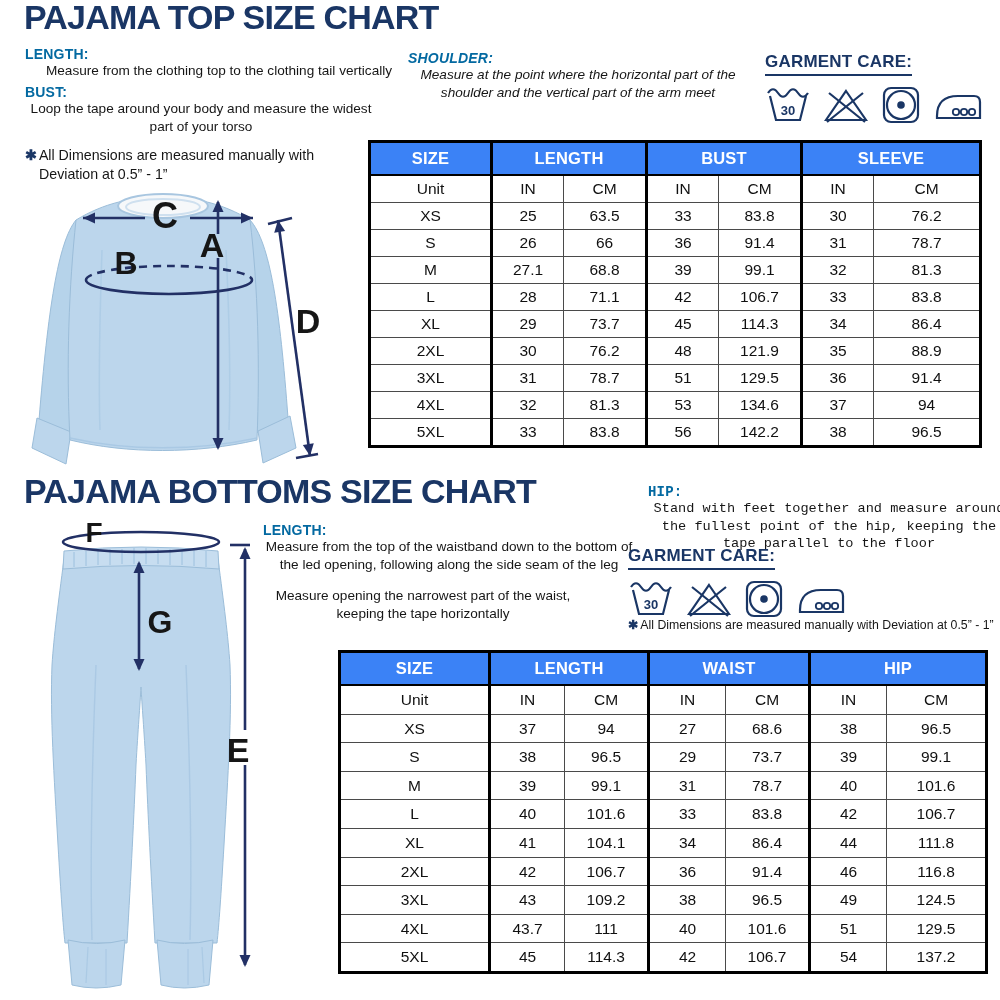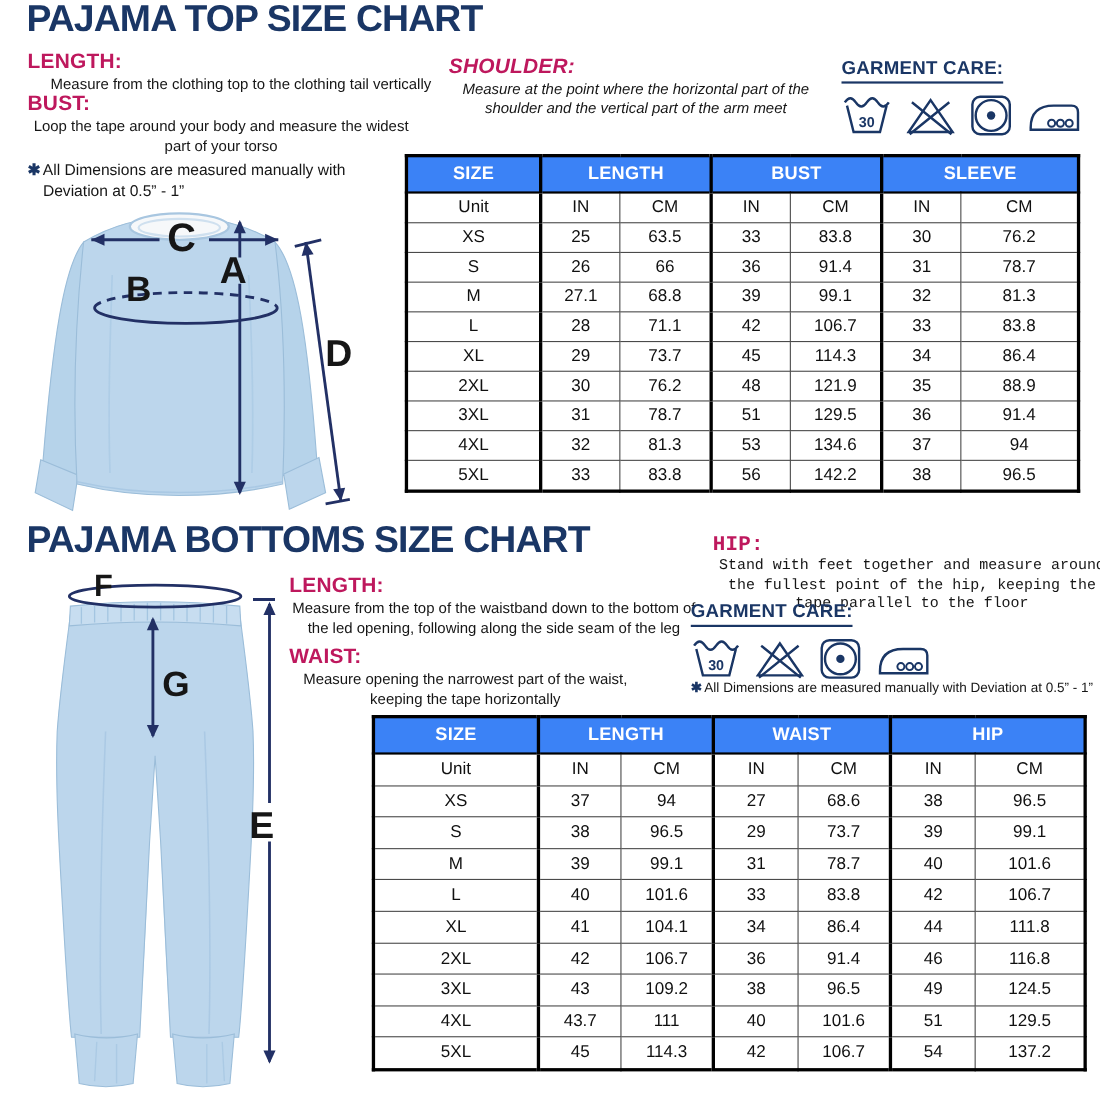--- a/index.html
+++ b/index.html
@@ -1,20 +1,20 @@
 <!DOCTYPE html>
 <html><head>
 <meta charset="utf-8">
 <style>
   html,body{margin:0;padding:0;background:#ffffff;}
   .page{position:relative;width:1000px;height:1000px;background:#ffffff;overflow:hidden;
         font-family:"Liberation Sans",sans-serif;color:#141414;}
   .abs{position:absolute;}
   .title{font-size:34px;font-weight:bold;color:#1a3665;letter-spacing:-0.8px;line-height:1.05;white-space:nowrap;}
-  .h{font-size:19px;font-weight:bold;color:#be185d;letter-spacing:0.2px;}
+  .h{font-size:14px;font-weight:bold;color:#0369a1;letter-spacing:0.2px;}
   .d{font-size:13.6px;color:#161616;line-height:1.3;text-align:center;}
   .gc-head{font-size:17px;font-weight:bold;color:#1a3665;display:inline-block;
            border-bottom:2.5px solid #1a3665;padding-bottom:2px;letter-spacing:0.2px;}
   .care-row{display:flex;gap:13px;align-items:flex-end;margin-top:8px;}
   .care-row svg{display:block;}
   .note{font-size:14.2px;color:#161616;line-height:1.35;padding-left:14px;}
   .note .star{color:#1a3665;font-weight:bold;margin-left:-14px;margin-right:2px;}
   .note-small{font-size:12.3px;white-space:nowrap;padding-left:12px;}
   .note-small .star{margin-left:-12px;}
   
@@ -273,21 +273,20 @@
     </g>
     <text class="lbl" x="230" y="247" font-size="34" text-anchor="middle">E</text>
   </svg>
 
   <div class="abs" style="left:263px;top:522px;width:372px;">
     <div class="h">LENGTH:</div>
     <div class="d">Measure from the top of the waistband down to the bottom of the led opening, following along the side seam of the leg</div>
   </div>
 
   <div class="abs" style="left:263px;top:587px;width:320px;">
-    <div class="h">WAIST:</div>
     <div class="d">Measure opening the narrowest part of the waist, keeping the tape horizontally</div>
   </div>
 
   <div class="abs" style="left:648px;top:484px;width:362px;font-family:Liberation Mono, monospace;">
     <div class="h">HIP:</div>
     <div class="d">Stand with feet together and measure around the fullest point of the hip, keeping the tape parallel to the floor</div>
   </div>
 
   <div class="abs" style="left:628px;top:546px;">
     <div class="gc-head">GARMENT CARE:</div>

